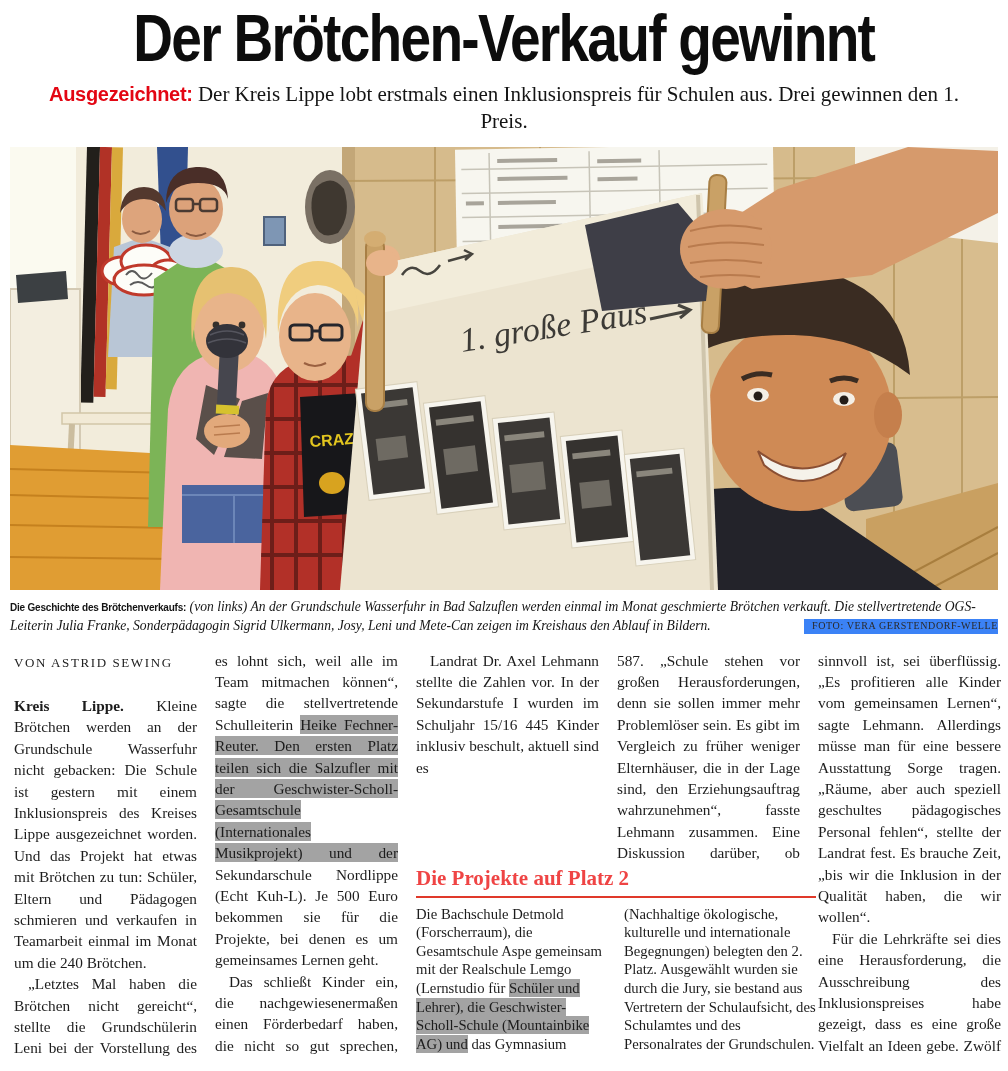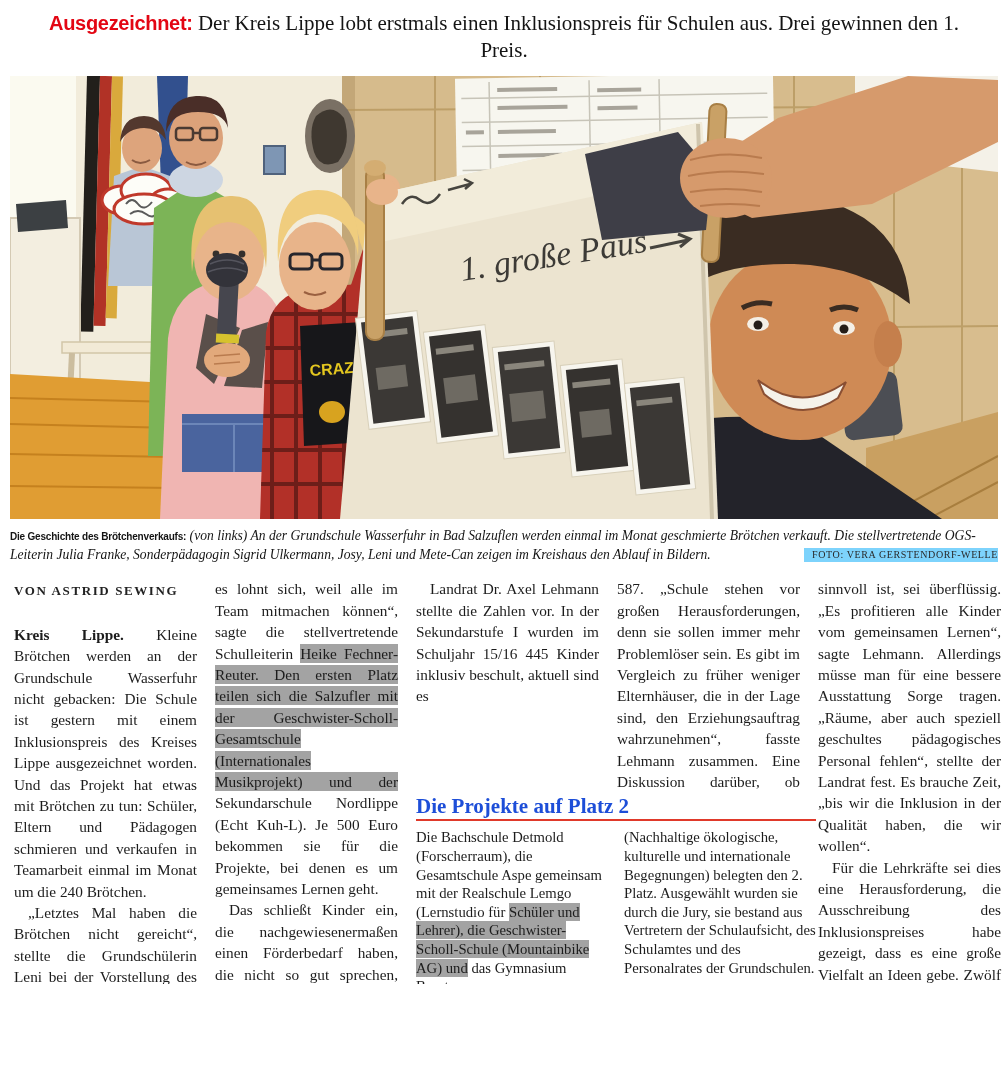--- a/index.html
+++ b/index.html
@@ -21,47 +21,48 @@
 
   
   .photo{margin:12px 10px 0;width:988px;height:443px;overflow:hidden;}
   .photo svg{display:block;}
 
   
   .caption{position:relative;margin:7px 10px 0;font-size:13.6px;line-height:1.42;color:#141414;}
   .cap-lead{font-family:"Liberation Sans",sans-serif;font-weight:700;font-size:10px;letter-spacing:-0.2px;}
   .cap-body{font-style:italic;}
   .cap-credit{position:absolute;right:0;bottom:2px;font-size:10px;letter-spacing:0.6px;
-     background:#7dd3fc;padding-left:8px;color:#2a2a2a;}
+     background:#3b82f6;padding-left:8px;color:#2a2a2a;}
 
   
   .article{position:relative;display:flex;gap:18px;padding:0 14px;margin-top:14px;
      height:406px;overflow:hidden;}
   .col{flex:0 0 183px;width:183px;font-size:15.3px;line-height:21.4px;
      text-align:justify;text-justify:inter-word;hyphens:auto;}
-  .byline{font-size:13px;letter-spacing:1.6px;margin:2px 0 22px;color:#222;font-weight:bold;}
+  .byline{font-size:13px;letter-spacing:1.6px;margin:2px 0 22px;color:#222;}
   .para{margin:0;}
   .para.indent{text-indent:14px;}
   .lead-in{font-weight:700;}
   .mark{background:#a3a3a3;box-decoration-break:clone;-webkit-box-decoration-break:clone;
      padding:1px 0;}
 
   
   .box{position:absolute;left:416px;top:212px;width:400px;background:#ffffff;padding-top:4px;}
-  .box-title{margin:0;font-size:21px;font-weight:700;color:#1d4ed8;
-     border-bottom:2px solid #e0392a;font-family:"Liberation Serif",serif;}
+  .box-title{margin:0;font-size:21px;font-weight:700;color:#ef4444;
+     padding-bottom:5px;border-bottom:2px solid #e0392a;font-family:"Liberation Serif",serif;}
   .box-cols{display:flex;gap:16px;margin-top:7px;}
   .box-col{margin:0;flex:0 0 192px;width:192px;font-size:14.7px;line-height:18.6px;
      text-align:left;hyphens:auto;}
 </style>
 </head>
 <body>
 
 <div class="page">
 
+  <h1 class="headline"><span class="headline-inner">Der Brötchen-Verkauf gewinnt</span></h1>
 
   <p class="deck">
     <span class="deck-line"><span class="deck-label">Ausgezeichnet:</span>
       <span>Der Kreis Lippe lobt erstmals einen Inklusionspreis für Schulen aus. Drei gewinnen den 1. Preis.</span></span>
   </p>
 
   <figure class="photo">
     <svg width="988" height="443" viewBox="0 0 988 443">
 
       <rect x="0" y="0" width="988" height="443" fill="#e9e2cf"></rect>

